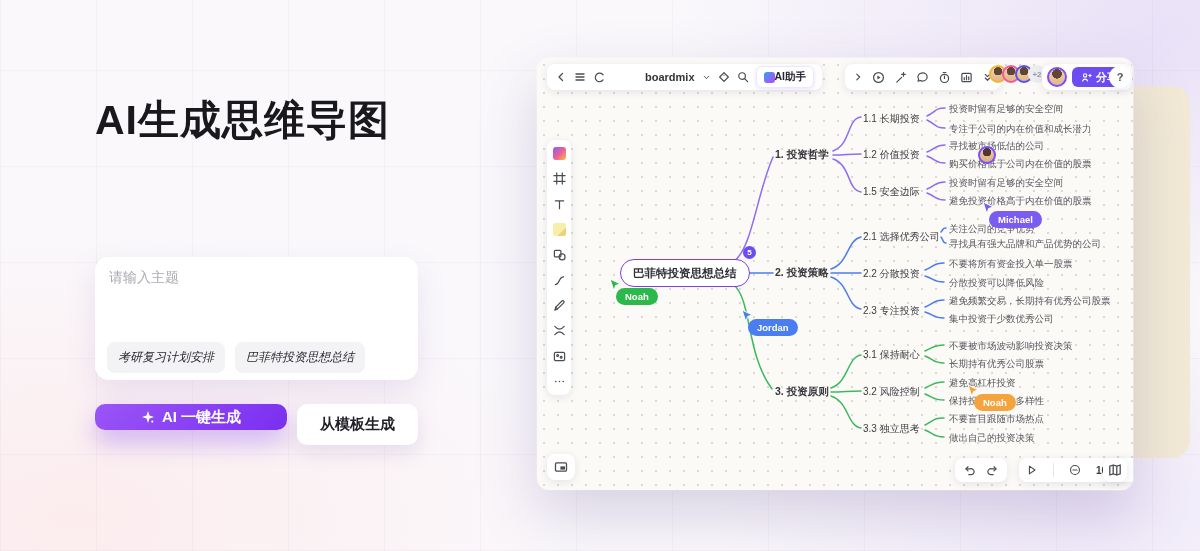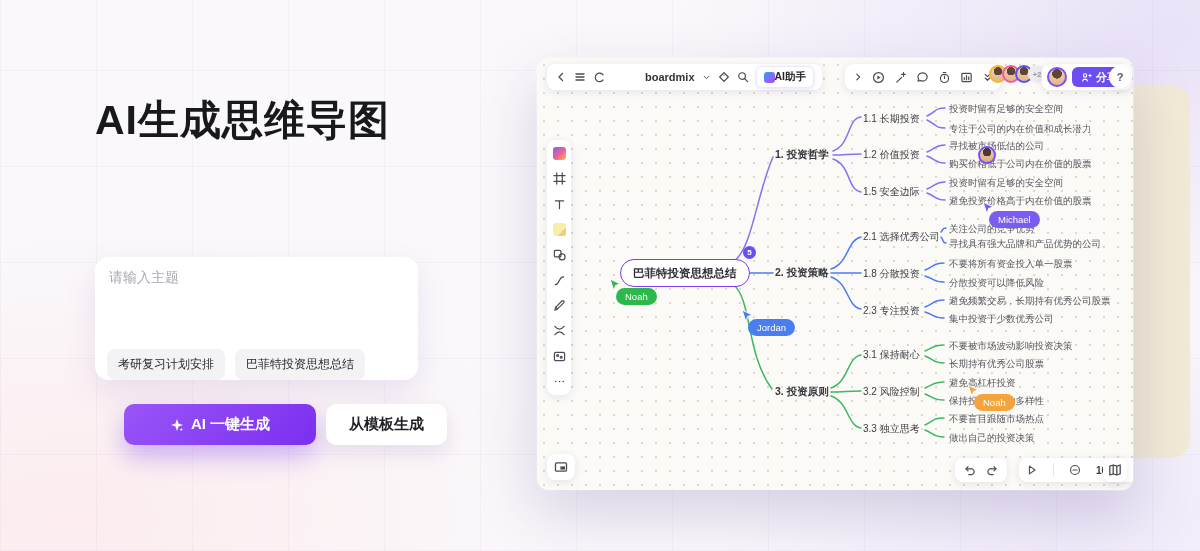--- a/index.html
+++ b/index.html
@@ -18,29 +18,29 @@
   
   .hero { position:absolute; left:95px; top:93px; width:372px; }
   .hero h1 { font-size:41px; font-weight:800; color:#18181d; letter-spacing:1px; }
   .hero p  { margin-top:17px; font-size:16px; line-height:1.62; color:#3e3e46; }
   .topic-card { position:absolute; left:95px; top:257px; width:323px; height:123px;
     background:#fff; border-radius:14px; box-shadow:0 12px 30px rgba(140,110,190,.16); }
   .topic-input { position:absolute; left:14px; top:12px; width:292px; height:60px;
     border:none; outline:none; resize:none; font-size:14px; color:#333;
     font-family:"Liberation Sans", sans-serif; background:transparent; }
   .topic-input::placeholder { color:#a9a9b4; }
-  .chips { position:absolute; left:12px; bottom:0; display:flex; gap:10px; }
+  .chips { position:absolute; left:12px; bottom:7px; display:flex; gap:10px;font-style:italic; }
   .chip { background:#f3f3f6; border-radius:8px; padding:7px 11px; font-size:12px;
     color:#28282e; font-weight:500; cursor:pointer; white-space:nowrap; }
   .btn-row { position:absolute; left:95px; top:404px; display:flex; gap:10px; }
-  .btn-primary { width:192px; height:41px; border:none; border-radius:10px;
+  .btn-primary { width:192px; height:26px; border:none; border-radius:10px;
     background:linear-gradient(135deg,#9a55f7,#7a2ff0); color:#fff; font-size:15px;
     font-weight:700; display:flex; align-items:center; justify-content:center; gap:7px;
     box-shadow:0 12px 24px rgba(124,58,237,.35); cursor:pointer;
-    font-family:"Liberation Sans", sans-serif;margin-left:29px; }
+    font-family:"Liberation Sans", sans-serif; }
   .btn-secondary { width:121px; height:41px; border:none; border-radius:10px; background:#fff;
     color:#202026; font-size:15px; font-weight:700; cursor:pointer;
     box-shadow:0 8px 20px rgba(150,130,190,.20); font-family:"Liberation Sans", sans-serif; }
   
   .sheet { position:absolute; left:1008px; top:86px; width:182px; height:372px;
     border-radius:18px; background:#f2ead6; z-index:1; }
   .win { position:absolute; left:537px; top:58px; width:596px; height:432px; z-index:2;
     border-radius:12px; background:#fbfaf7; overflow:hidden;
     box-shadow:0 24px 60px rgba(90,70,140,.22), 0 0 0 1px rgba(255,255,255,.55);
     background-image:radial-gradient(#ddd9d0 1px, transparent 1.1px);
@@ -95,21 +95,21 @@
   .badge5 { position:absolute; left:206px; top:188px; width:13px; height:13px; border-radius:50%;
     background:#6d4df2; color:#fff; font-size:8px; font-weight:700; display:flex;
     align-items:center; justify-content:center; }
   .bl { position:absolute; font-size:10.5px; font-weight:600; color:#36363c;
     white-space:nowrap; cursor:pointer; }
   .cl { position:absolute; font-size:10px; font-weight:500; color:#3c3c42;
     white-space:nowrap; cursor:pointer; }
   .ll { position:absolute; font-size:9.5px; color:#55555c; white-space:nowrap; cursor:pointer; }
   .cursor { position:absolute; }
   .cur-pill { position:absolute; padding:3px 9px; border-radius:10px; color:#fff;
-    font-size:9.5px; font-weight:400; white-space:nowrap; }
+    font-size:9.5px; font-weight:700; white-space:nowrap; }
   .mm-avatar { position:absolute; left:441px; top:88px; width:18px; height:18px;
     border-radius:50%; border:2px solid #7c4dff;
     background:radial-gradient(circle at 50% 30%, #4d382b 34%, transparent 36%),
                linear-gradient(180deg,#eccfa9,#dcae83); }
 </style>
 </head>
 <body>
 
 <div class="hero">
   <h1>AI生成思维导图</h1>
@@ -181,21 +181,21 @@
   <div class="badge5">5</div>
 
   <div class="bl" style="left:238px;top:90px">1. 投资哲学</div>
   <div class="bl" style="left:238px;top:208px">2. 投资策略</div>
   <div class="bl" style="left:238px;top:327px">3. 投资原则</div>
 
   <div class="cl" style="left:326px;top:54px">1.1 长期投资</div>
   <div class="cl" style="left:326px;top:90px">1.2 价值投资</div>
   <div class="cl" style="left:326px;top:127px">1.5 安全边际</div>
   <div class="cl" style="left:326px;top:172px">2.1 选择优秀公司</div>
-  <div class="cl" style="left:326px;top:209px">1.8 分散投资</div>
+  <div class="cl" style="left:326px;top:209px">2.2 分散投资</div>
   <div class="cl" style="left:326px;top:246px">2.3 专注投资</div>
   <div class="cl" style="left:326px;top:290px">3.1 保持耐心</div>
   <div class="cl" style="left:326px;top:327px">3.2 风险控制</div>
   <div class="cl" style="left:326px;top:364px">3.3 独立思考</div>
 
   <div class="ll" style="left:412px;top:45px">投资时留有足够的安全空间</div>
   <div class="ll" style="left:412px;top:65px">专注于公司的内在价值和成长潜力</div>
   <div class="ll" style="left:412px;top:82px">寻找被市场低估的公司</div>
   <div class="ll" style="left:412px;top:100px">购买价格低于公司内在价值的股票</div>
   <div class="ll" style="left:412px;top:119px">投资时留有足够的安全空间</div>

